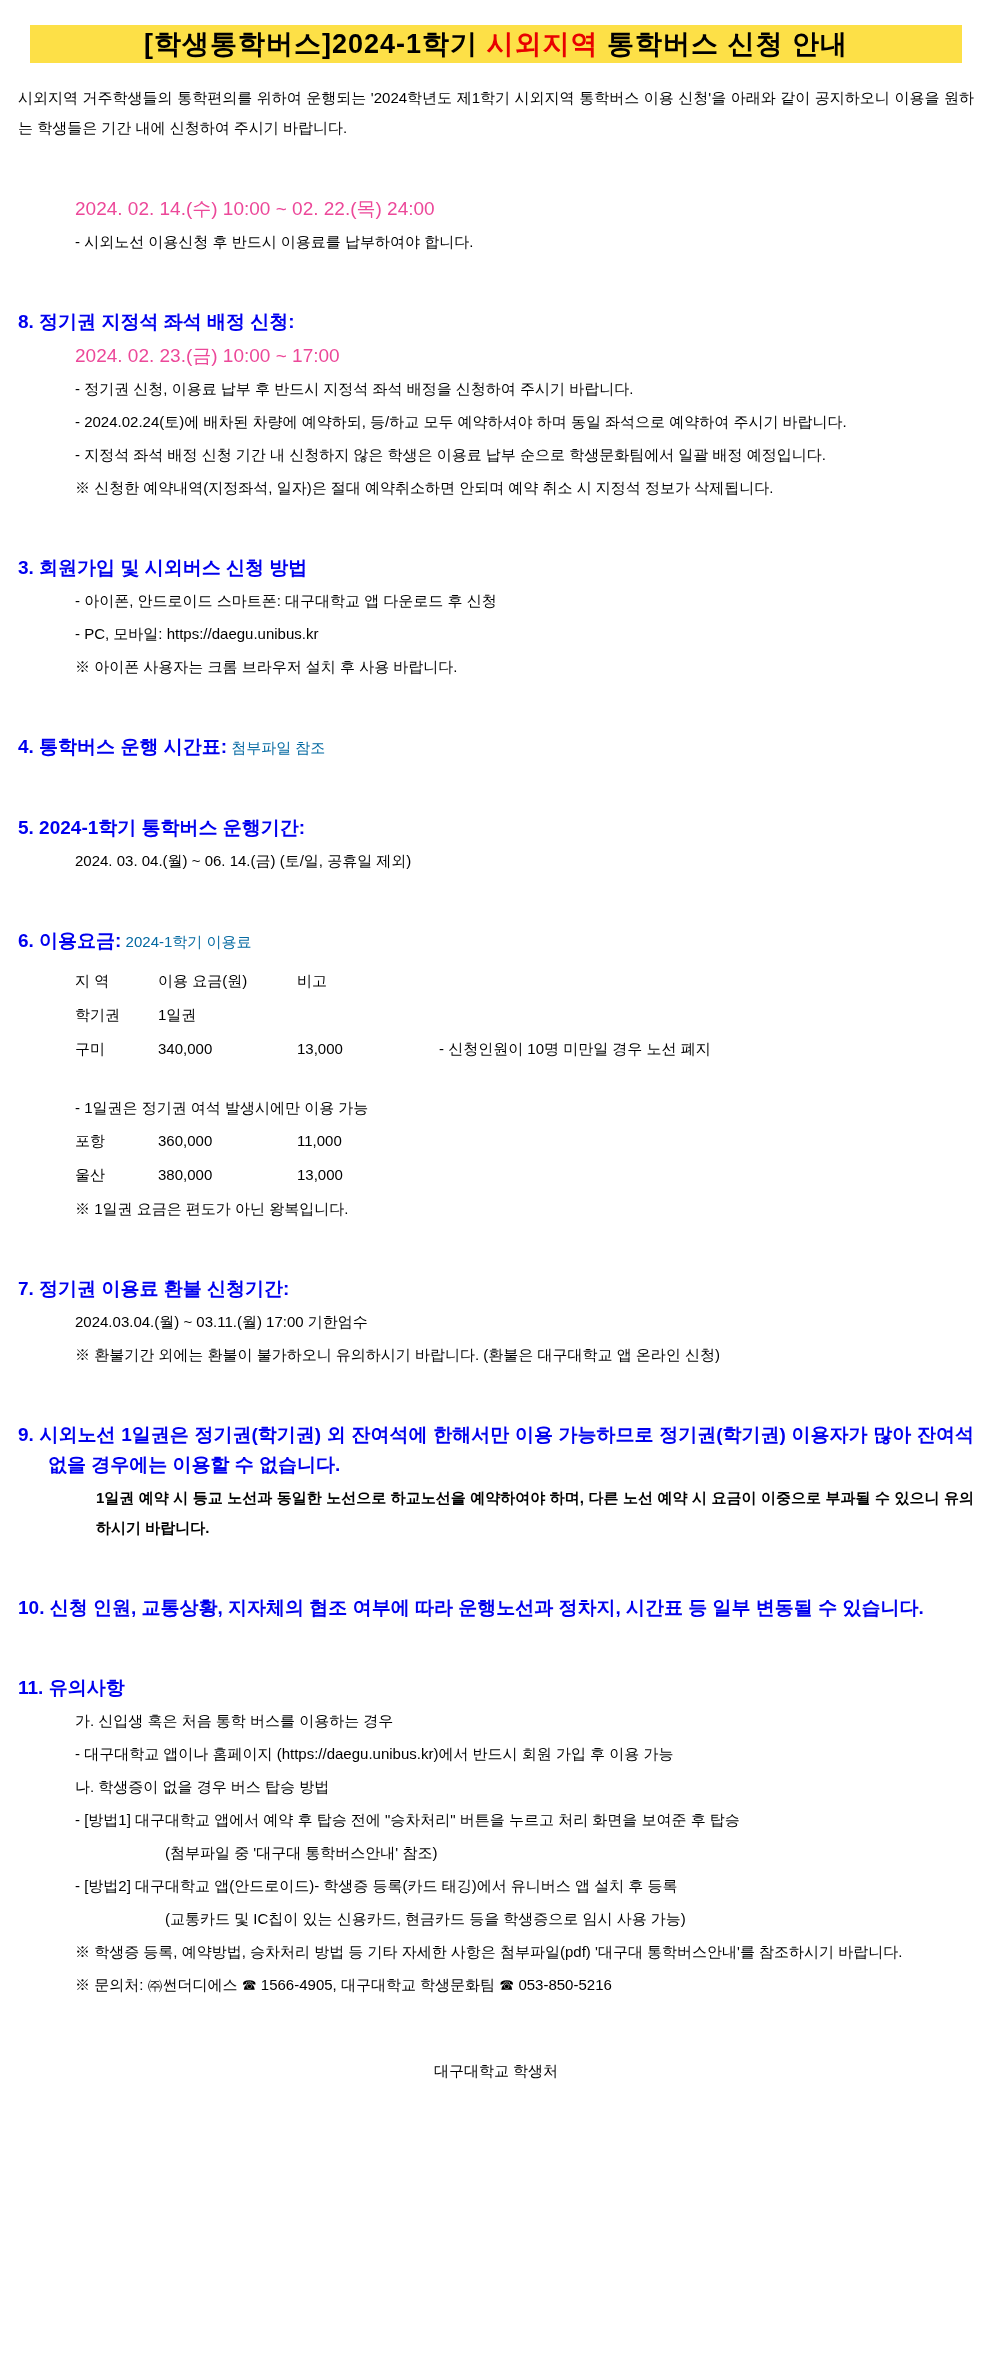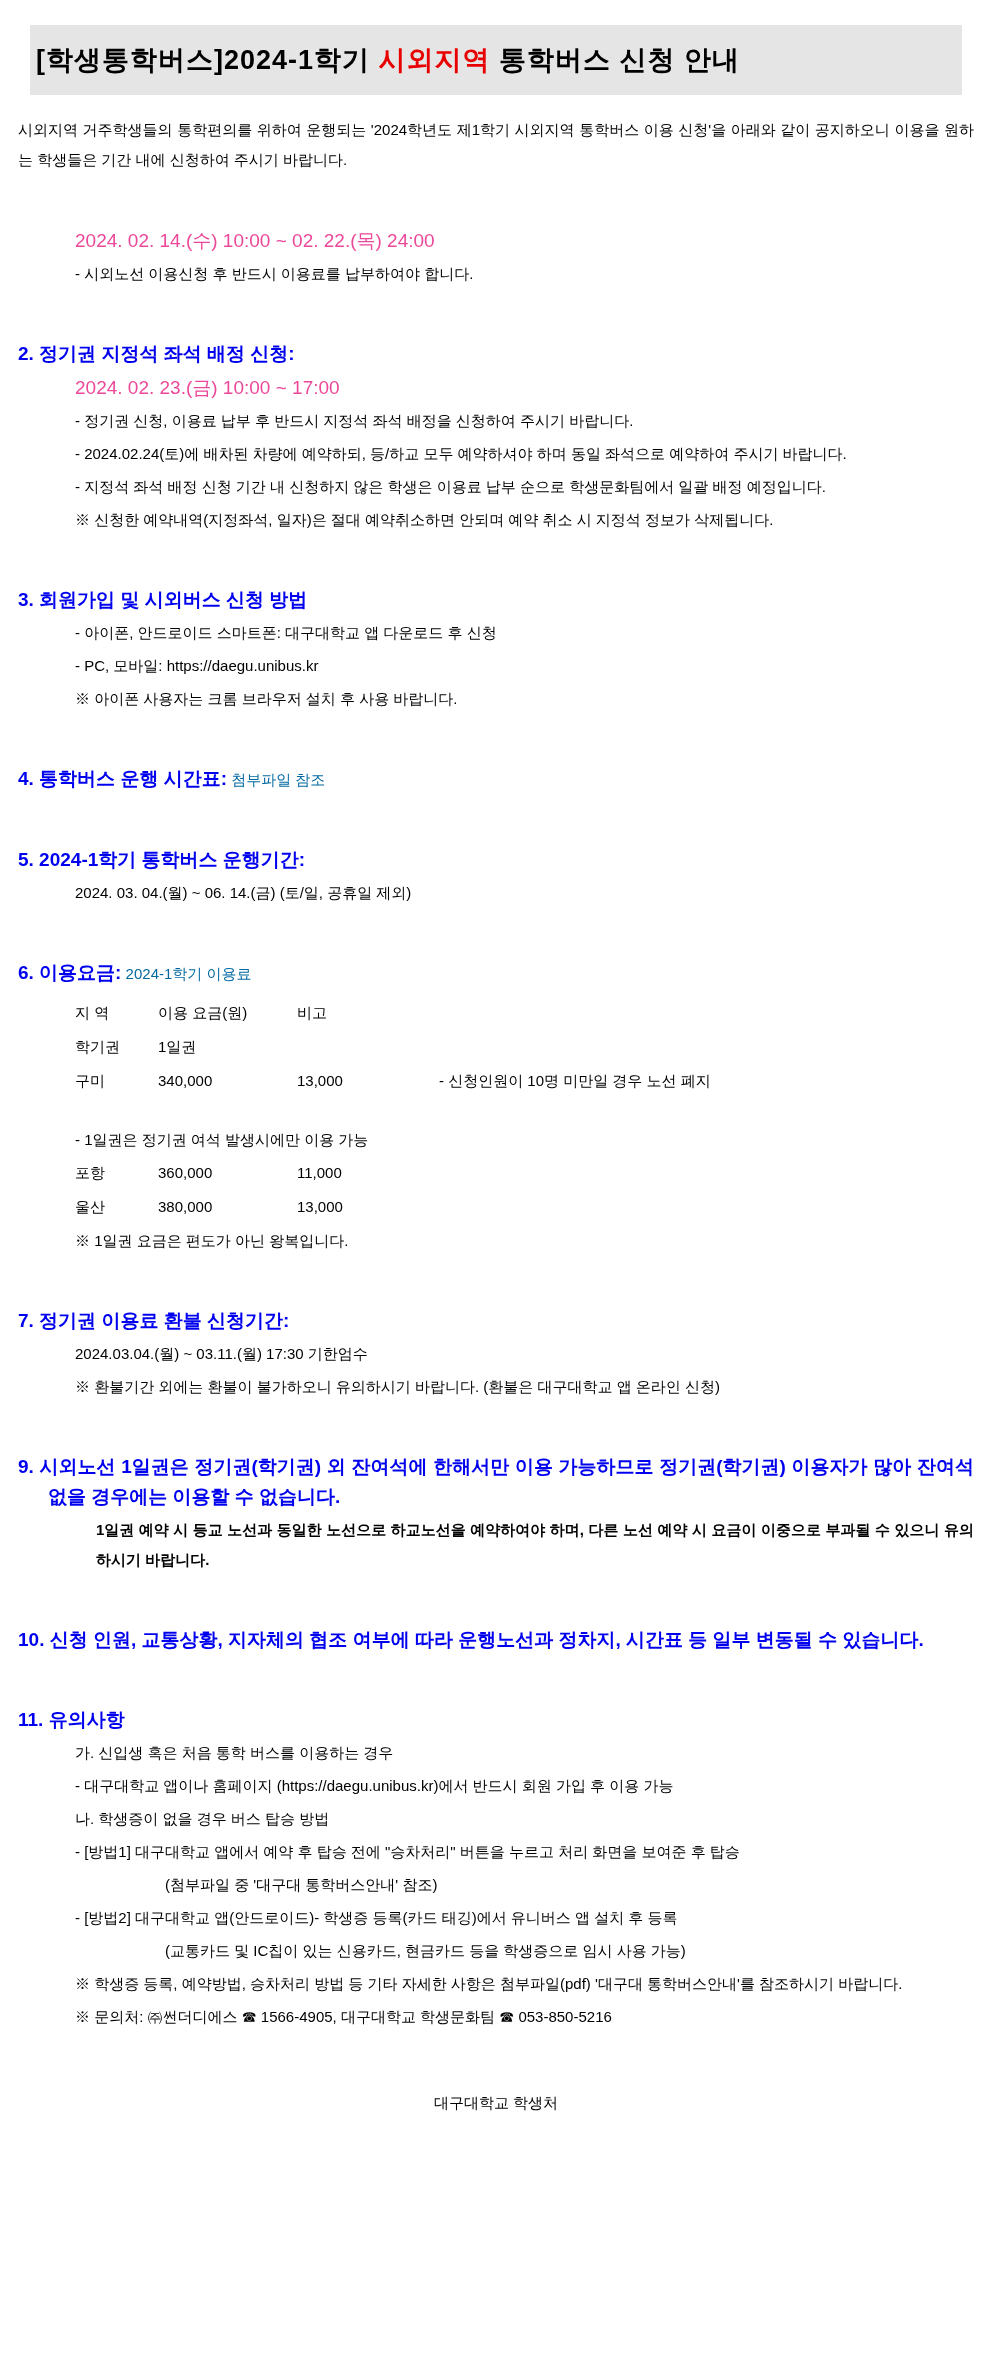--- a/index.html
+++ b/index.html
@@ -1,18 +1,18 @@
 <!DOCTYPE html>
 <html><head>
 <meta charset="utf-8">
 <style>
   html,body{margin:0;padding:0;background:#ffffff;color:#000000;}
   body{width:992px;font-family:"Liberation Sans",sans-serif;font-size:15px;font-weight:500;}
   .page{padding:25px 18px 40px 18px;}
-  .banner{background:#e5e5e5;margin:0 12px;padding:20px 6px;
+  .banner{background:#fde047;margin:0 12px;padding:4px 6px;text-align:center;
           font-size:27px;font-weight:bold;letter-spacing:1px;line-height:30px;}
   .banner .hl{color:#e80000;}
   .intro{margin:20px 0 0 0;line-height:30px;text-align:justify;word-break:break-all;}
   .sec{margin-top:50px;}
   .sec-h{color:#0000ee;font-weight:bold;font-size:19px;line-height:30px;}
   .sec-h .suffix{color:#0369a1;font-weight:500;font-size:15px;}
   .sec-h.hang9{padding-left:30px;text-indent:-30px;text-align:justify;word-break:break-all;}
   .sec-h.hang10{padding-left:78px;text-indent:-78px;text-align:justify;word-break:break-all;}
   .line{padding-left:57px;line-height:30px;margin-top:3px;word-break:break-all;}
   .date-red{color:#ec4899;font-size:19px;line-height:31px;}
@@ -38,21 +38,21 @@
   </div>
 
   <p class="intro">시외지역 거주학생들의 통학편의를 위하여 운행되는 '2024학년도 제1학기 시외지역 통학버스 이용 신청'을 아래와 같이 공지하오니 이용을 원하는 학생들은 기간 내에 신청하여 주시기 바랍니다.</p>
 
   <div class="sec">
     <div class="line date-red">2024. 02. 14.(수) 10:00 ~ 02. 22.(목) 24:00</div>
     <div class="line">- 시외노선 이용신청 후 반드시 이용료를 납부하여야 합니다.</div>
   </div>
 
   <div class="sec">
-    <div class="sec-h">2. 정기권 지정석 좌석 배정 신청:</div>
+    <div class="sec-h">8. 정기권 지정석 좌석 배정 신청:</div>
     <div class="line date-red">2024. 02. 23.(금) 10:00 ~ 17:00</div>
     <div class="line hang-dash">- 정기권 신청, 이용료 납부 후 반드시 지정석 좌석 배정을 신청하여 주시기 바랍니다.</div>
     <div class="line hang-dash">- 2024.02.24(토)에 배차된 차량에 예약하되, 등/하교 모두 예약하셔야 하며 동일 좌석으로 예약하여 주시기 바랍니다.</div>
     <div class="line hang-dash">- 지정석 좌석 배정 신청 기간 내 신청하지 않은 학생은 이용료 납부 순으로 학생문화팀에서 일괄 배정 예정입니다.</div>
     <div class="line hang-x">※ 신청한 예약내역(지정좌석, 일자)은 절대 예약취소하면 안되며 예약 취소 시 지정석 정보가 삭제됩니다.</div>
   </div>
 
   <div class="sec">
     <div class="sec-h">3. 회원가입 및 시외버스 신청 방법</div>
     <div class="line hang-dash">- 아이폰, 안드로이드 스마트폰: 대구대학교 앱 다운로드 후 신청</div>
@@ -98,21 +98,21 @@
       <span class="fc1">울산</span>
       <span class="fc2">380,000</span>
       <span class="fc3">13,000</span>
       <span class="fnote"></span>
     </div>
     <div class="line hang-x">※ 1일권 요금은 편도가 아닌 왕복입니다.</div>
   </div>
 
   <div class="sec">
     <div class="sec-h">7. 정기권 이용료 환불 신청기간:</div>
-    <div class="line">2024.03.04.(월) ~ 03.11.(월) 17:30 기한엄수</div>
+    <div class="line">2024.03.04.(월) ~ 03.11.(월) 17:00 기한엄수</div>
     <div class="line hang-x">※ 환불기간 외에는 환불이 불가하오니 유의하시기 바랍니다. (환불은 대구대학교 앱 온라인 신청)</div>
   </div>
 
 
   <div class="sec">
     <div class="sec-h hang9">9. 시외노선 1일권은 정기권(학기권) 외 잔여석에 한해서만 이용 가능하므로 정기권(학기권) 이용자가 많아 잔여석 없을 경우에는 이용할 수 없습니다.</div>
     <div class="line boldnote">1일권 예약 시 등교 노선과 동일한 노선으로 하교노선을 예약하여야 하며, 다른 노선 예약 시 요금이 이중으로 부과될 수 있으니 유의하시기 바랍니다.</div>
   </div>
 
   <div class="sec">

